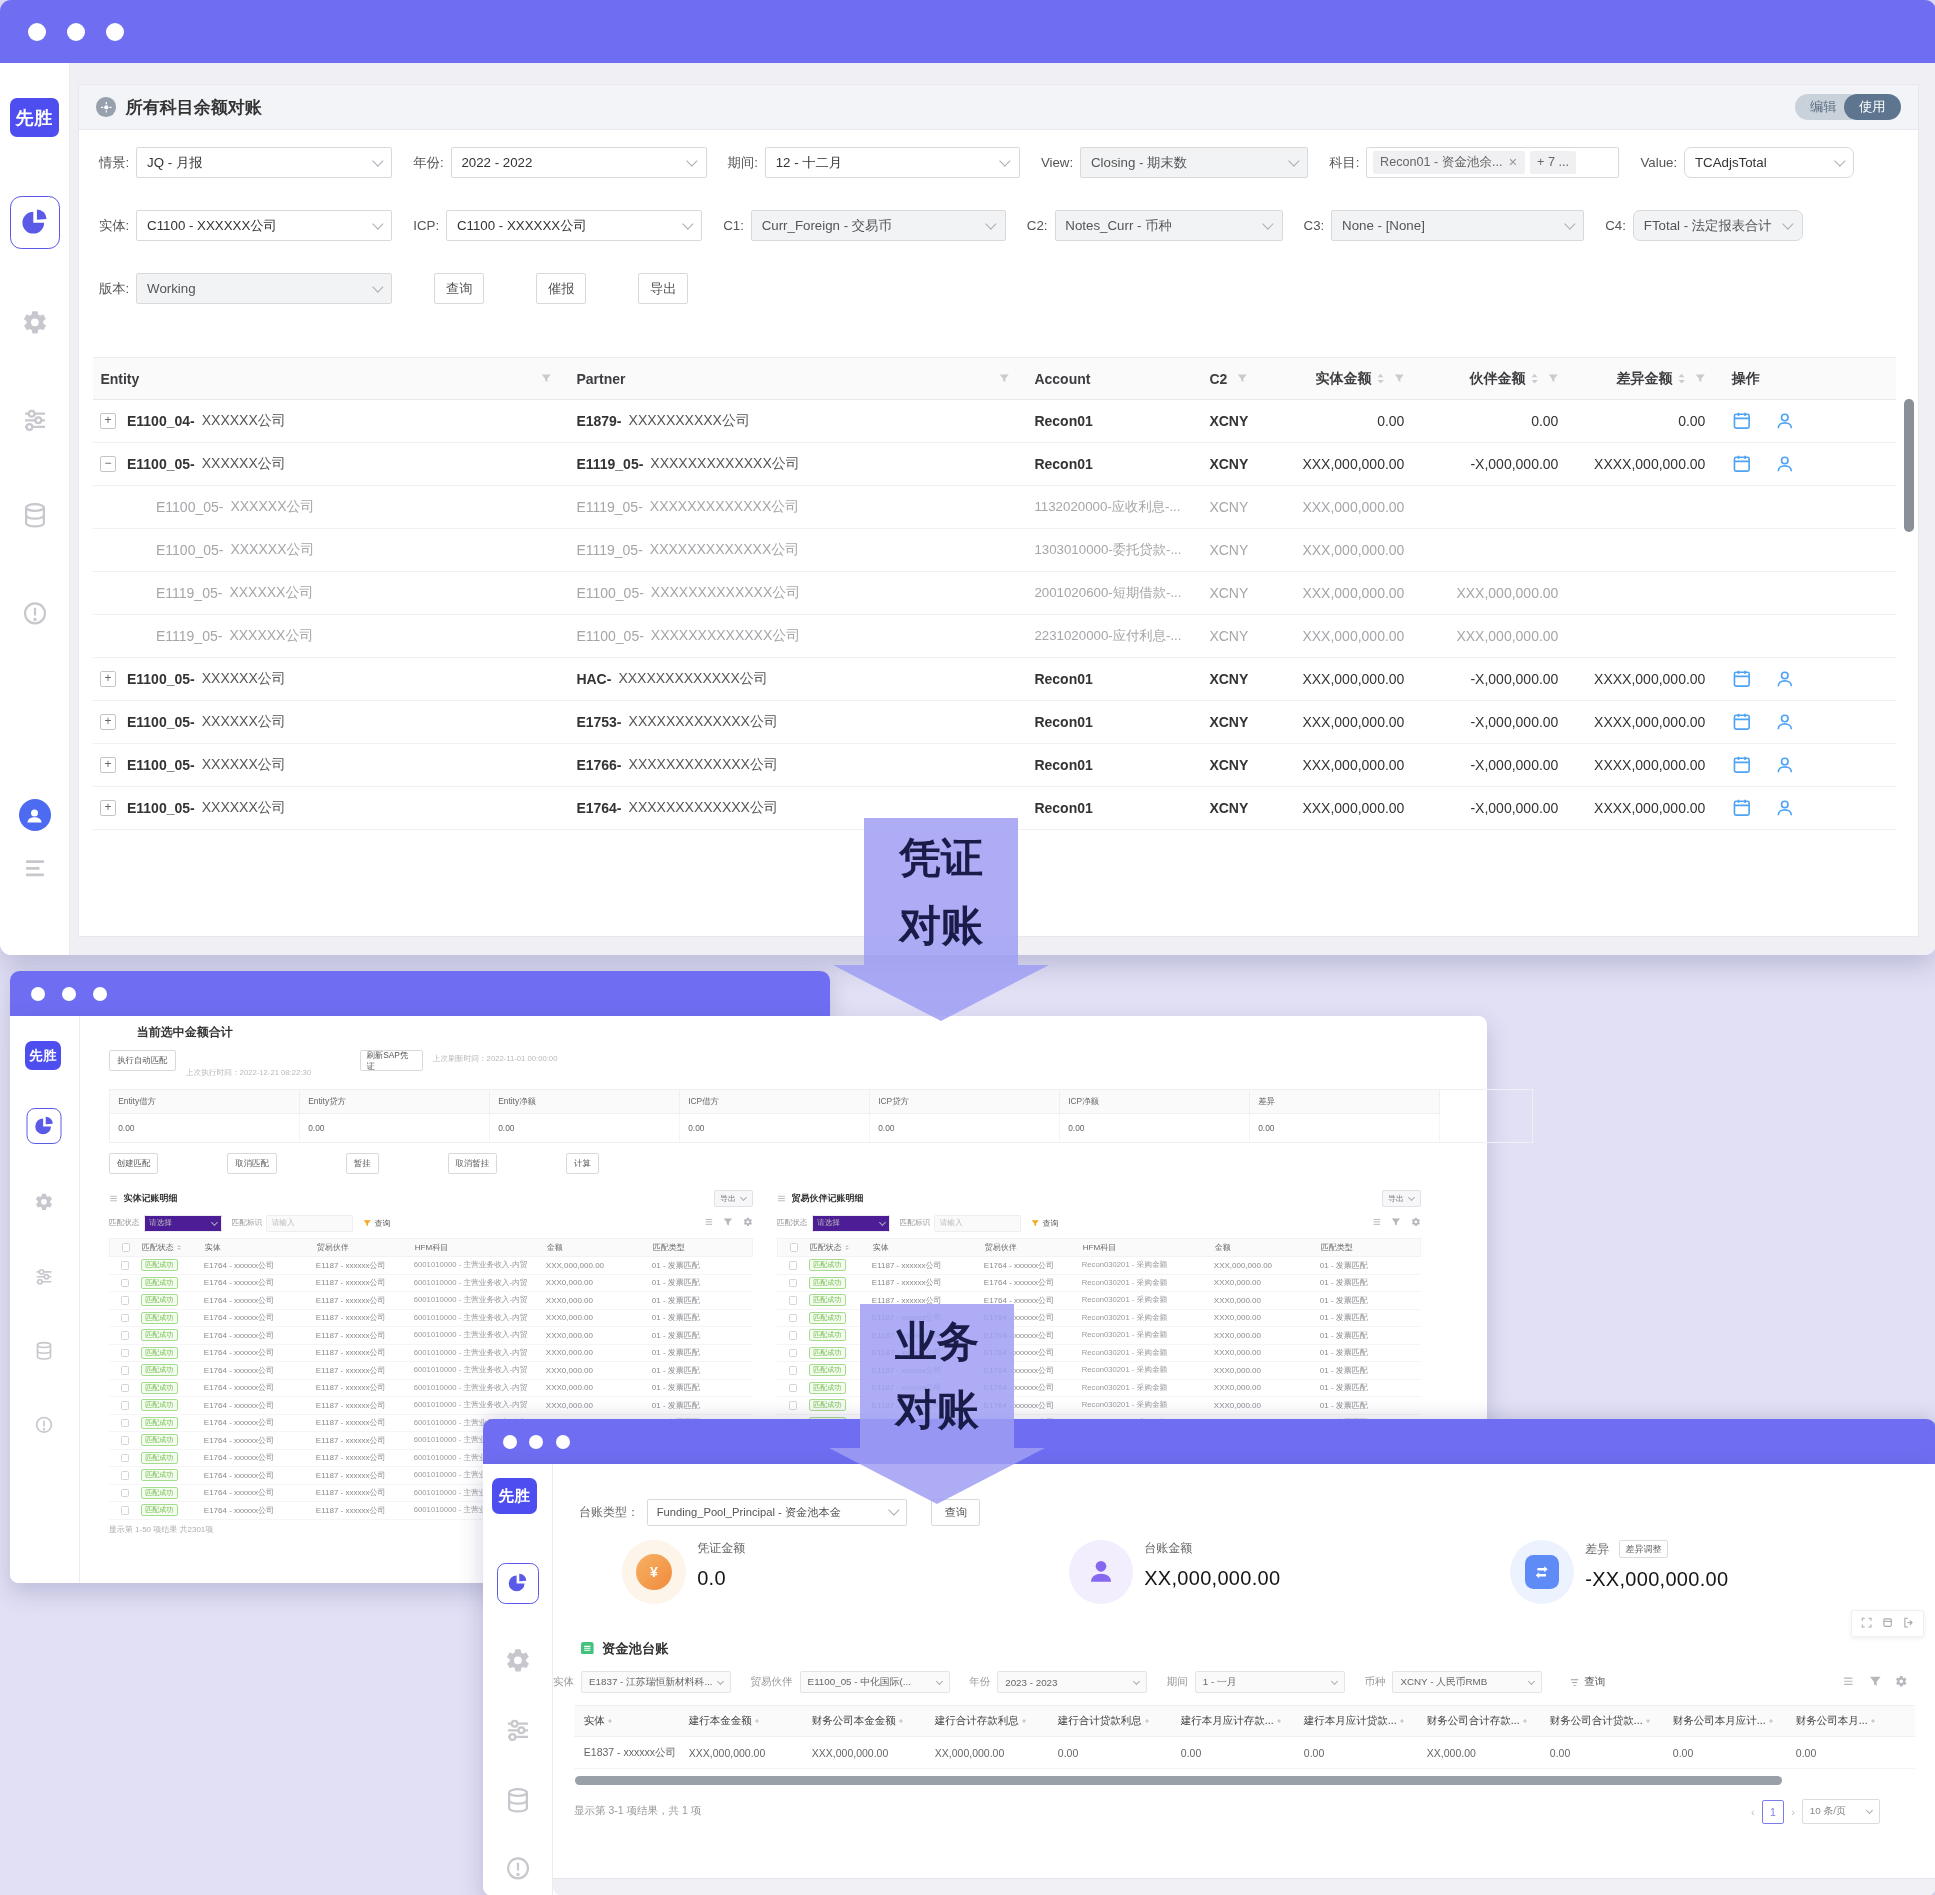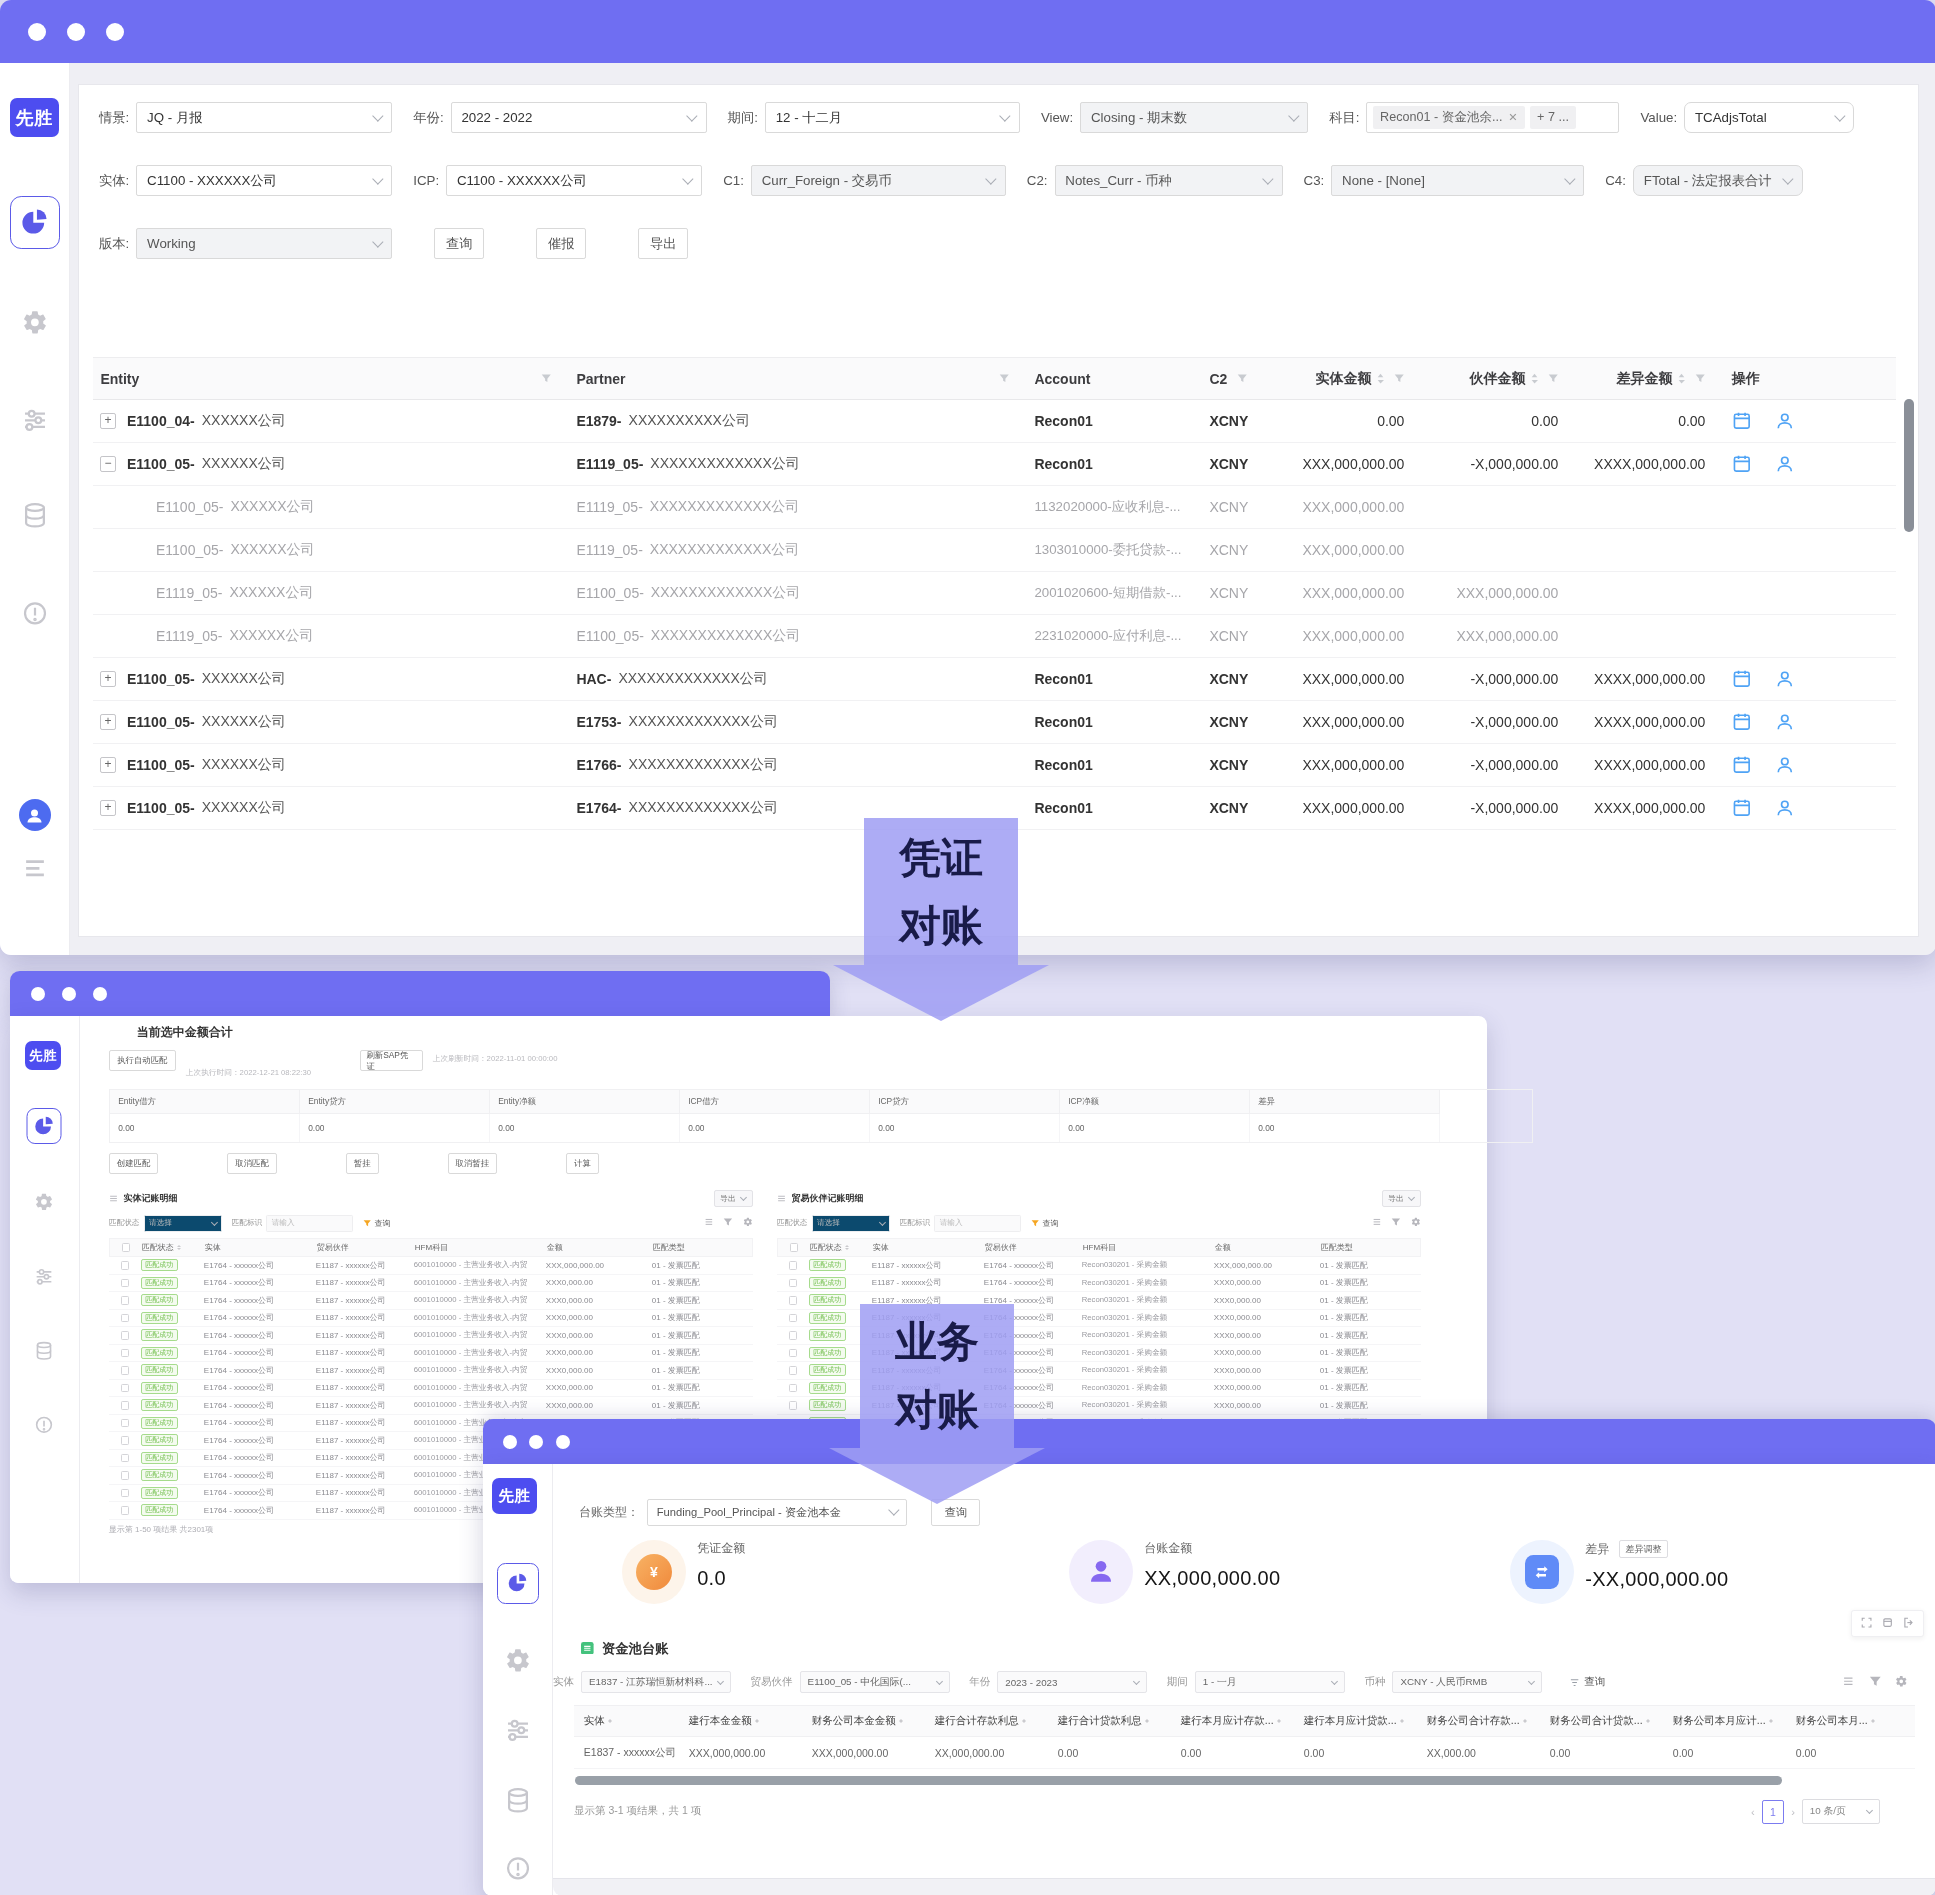--- a/index.html
+++ b/index.html
@@ -105,21 +105,21 @@
   .abtn{height:21px;min-width:32px;padding:0 7px;border:0.7px solid #D9D9D9;border-radius:2.1px;background:#fff;font-size:8.4px;color:#555;display:flex;align-items:center;justify-content:center;margin-right:69px;}
   .sec{position:absolute;top:174px;width:644px;}
   .sec.left{left:29px;} .sec.right{left:697px;}
   .sechead{display:flex;align-items:center;height:17px;}
   .secic{display:flex;margin-right:5.6px;}
   .sectitle{font-size:9px;font-weight:600;color:#333;}
   .exportbtn{margin-left:auto;height:17px;border:0.7px solid #E2E2E6;background:#F7F7F9;border-radius:2.1px;font-size:7.7px;color:#777;display:flex;align-items:center;padding:0 5.6px;gap:4.2px;}
   .chev.t{width:4.9px;height:4.9px;border-width:1px;margin:0 0 0 1.4px;margin-top:-2.1px;}
   .secfilter{display:flex;align-items:center;margin-top:7px;height:18px;}
   .sflab{font-size:7.7px;color:#999;margin-right:4.2px;white-space:nowrap;}
-  .ssel{width:78px;height:17px;border:0.7px solid #EEEEF0;background:#0c4a6e;border-radius:1.4px;display:flex;align-items:center;padding:0 4.2px;font-size:7.7px;color:#BBB;}
+  .ssel{width:78px;height:17px;border:0.7px solid #EEEEF0;background:#4c1d95;border-radius:1.4px;display:flex;align-items:center;padding:0 4.2px;font-size:7.7px;color:#BBB;}
   .ssel .selv{flex:1;}
   .sinput{width:87px;height:17px;border:0.7px solid #EEEEF0;background:#FAFAFB;border-radius:1.4px;display:flex;align-items:center;padding:0 4.2px;font-size:7.7px;color:#BBB;margin-right:9.8px;}
   .sq{display:flex;align-items:center;gap:2.8px;font-size:8px;color:#555;}
   .titrio{margin-left:auto;display:flex;gap:9.8px;align-items:center;color:#B6B6BC;}
   .titrio svg{width:9.8px;height:9.8px;}
   .s-thead{display:flex;align-items:center;height:19.6px;background:#FAFAFB;border:0.7px solid #F2F2F4;margin-top:5.6px;font-size:8px;color:#666;}
   .s-col-cb{width:32px;display:flex;justify-content:center;flex:none;}
   .s-col-st{width:63px;flex:none;display:flex;align-items:center;}
   .s-col-e{width:112px;flex:none;}
   .s-col-p{width:98px;flex:none;}
@@ -233,20 +233,33 @@
           </svg>
         </div>
       <div class="sicon" style="top:792px;">
           <svg viewBox="0 0 24 24" width="25" height="25" fill="none" stroke="currentColor" stroke-width="2.4">
             <path d="M4 6h16M4 12h12M4 18h16"></path>
           </svg>
         </div>
     </div>
     <div id="w1main">
       <div id="w1panel">
+        <div class="p-head">
+          <span class="p-title-ic">
+              <svg viewBox="0 0 24 24" fill="#fff">
+                <circle cx="12" cy="12" r="4"></circle>
+                <path d="M12 2v4M12 18v4M2 12h4M18 12h4" stroke="#fff" stroke-width="2.4"></path>
+              </svg>
+            </span>
+          <span class="p-title">所有科目余额对账</span>
+          <div class="pills">
+            <span class="pill edit">编辑</span>
+            <span class="pill use">使用</span>
+          </div>
+        </div>
         <div class="filters">
           <div class="frow">
             <div class="f">
                 <span class="flab">情景:</span>
               <div class="sel w366">
                   <span class="selv">JQ - 月报</span>
                   <span class="chev"></span>
                 </div>
               </div>
             <div class="f">

